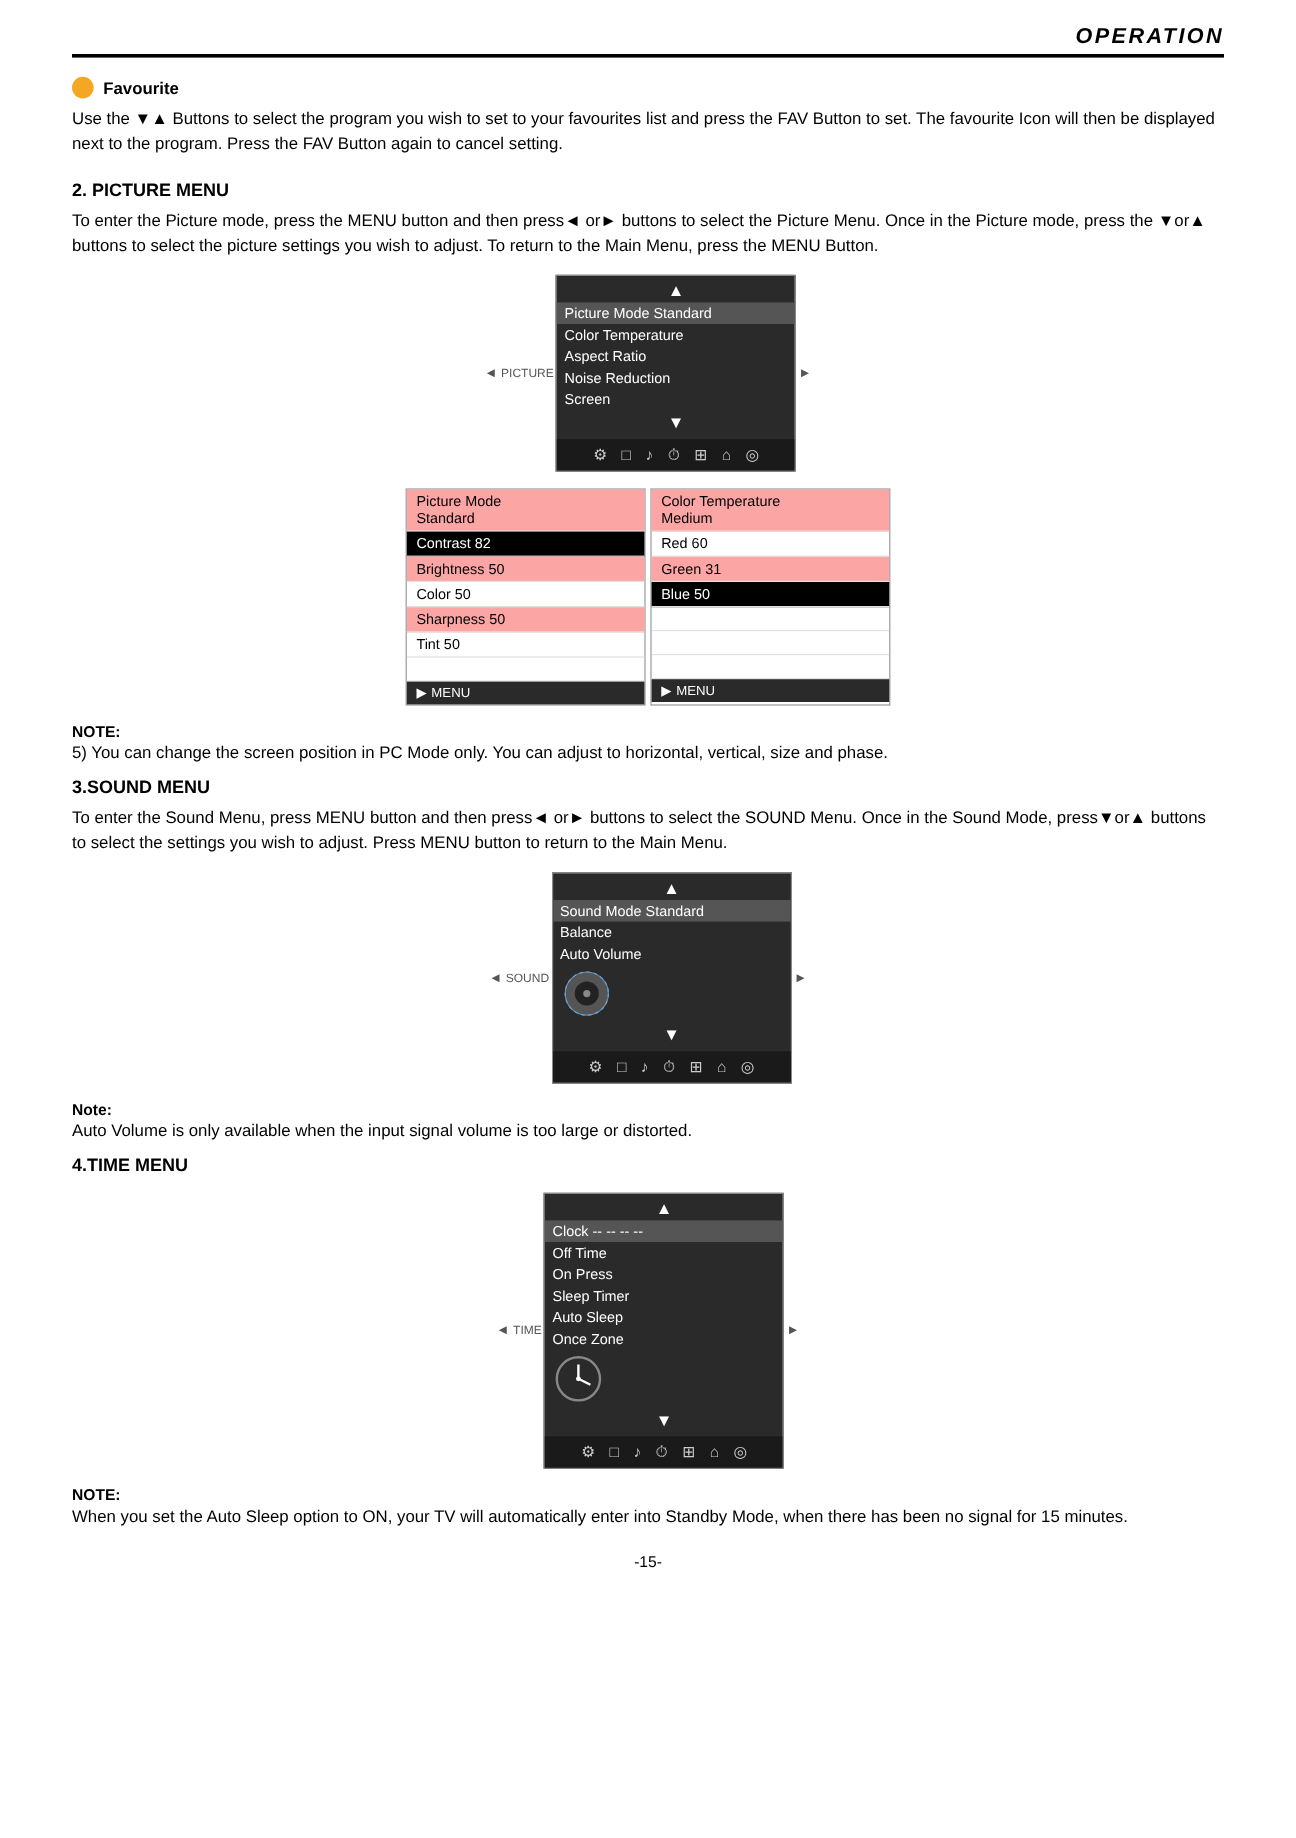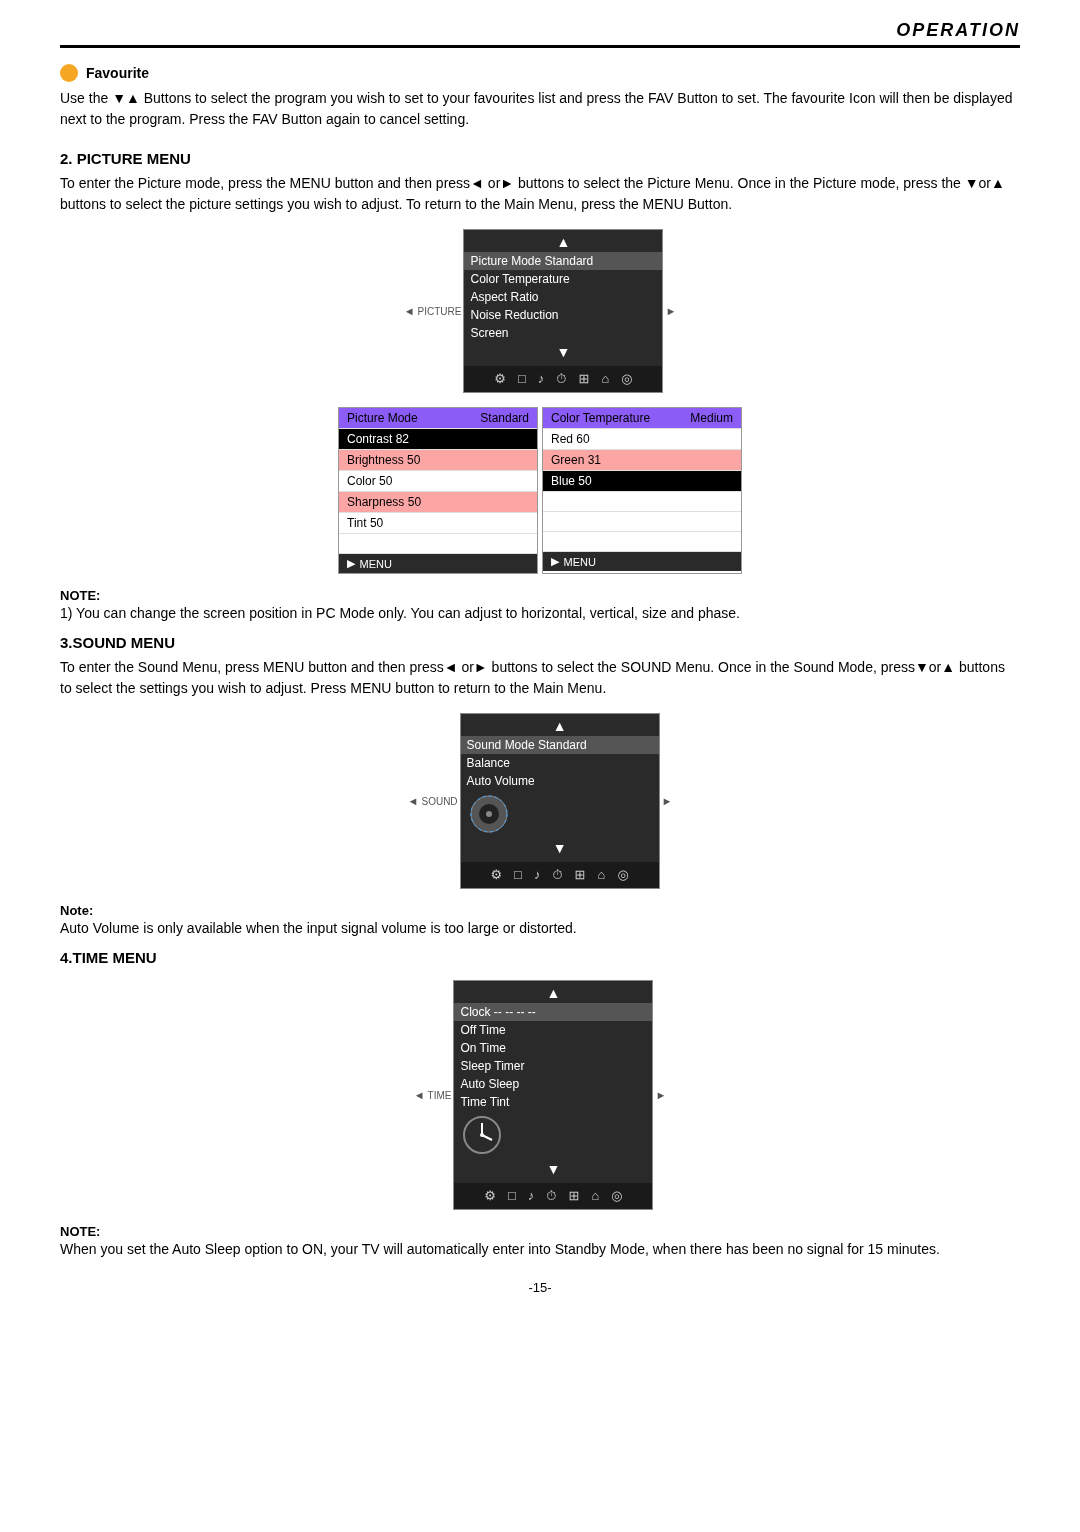--- a/index.html
+++ b/index.html
@@ -115,22 +115,23 @@
     .pic-table-row {
       display: flex;
       justify-content: space-between;
       padding: 3px 8px;
       border-bottom: 1px solid #e0e0e0;
     }
     .pic-table-row:last-child {
       border-bottom: none;
     }
     .pic-table-row.header-row {
-      background: #8b5cf6;
+      background: #fca5a5;
       font-weight: normal;
+      flex-direction: column;
     }
     .pic-table-row.highlight-row {
       background: #000000;
       color: #fff;
     }
     .pic-table-row.alt-row {
       background: #fca5a5;
       color: #000;
     }
     .pic-menu-footer {
@@ -271,21 +272,21 @@
       <div class="pic-menu-footer">
         <span>▶</span>
         <span> MENU</span>
       </div>
     </div>
   </div>
 </div>
 
 <div class="note-section">
   <span class="note-bold">NOTE:</span>
-  <p>1) You can change the screen position in PC Mode only. You can adjust to horizontal, vertical, size and phase.</p>
+  <p>5) You can change the screen position in PC Mode only. You can adjust to horizontal, vertical, size and phase.</p>
 </div>
 
 <div>
   <div class="section-title">3.SOUND MENU</div>
   <p>To enter the Sound Menu, press MENU button and then press◄ or► buttons to select the SOUND Menu. Once in the Sound Mode,  press▼or▲ buttons to select the settings you wish to adjust. Press MENU button to return to the Main Menu.</p>
 
   <div class="sound-diagram">
     <div style="display:flex; align-items:center; gap:0;">
       <div style="color:#555; font-size:11px; margin-right:2px;">
         <span>◄</span>
@@ -343,30 +344,30 @@
       </div>
       <div class="menu-box" style="min-width:200px;">
         <div class="menu-arrow-top">▲</div>
         <div class="menu-row highlighted">
           <span>Clock -- -- -- --</span>
         </div>
         <div class="menu-row">
           <span>Off Time</span>
         </div>
         <div class="menu-row">
-          <span>On Time</span>
+          <span>On Press</span>
         </div>
         <div class="menu-row">
           <span>Sleep Timer</span>
         </div>
         <div class="menu-row">
           <span>Auto Sleep</span>
         </div>
         <div class="menu-row">
-          <span>Time Tint</span>
+          <span>Once Zone</span>
         </div>
 
         <div style="display:flex; align-items:center; padding: 4px 8px;">
           <svg width="40" height="40" viewBox="0 0 40 40">
             <circle cx="20" cy="20" r="18" fill="none" stroke="#888" stroke-width="2"></circle>
             <line x1="20" y1="20" x2="20" y2="8" stroke="#fff" stroke-width="2"></line>
             <line x1="20" y1="20" x2="30" y2="25" stroke="#fff" stroke-width="2"></line>
             <circle cx="20" cy="20" r="2" fill="#fff"></circle>
           </svg>
         </div>

